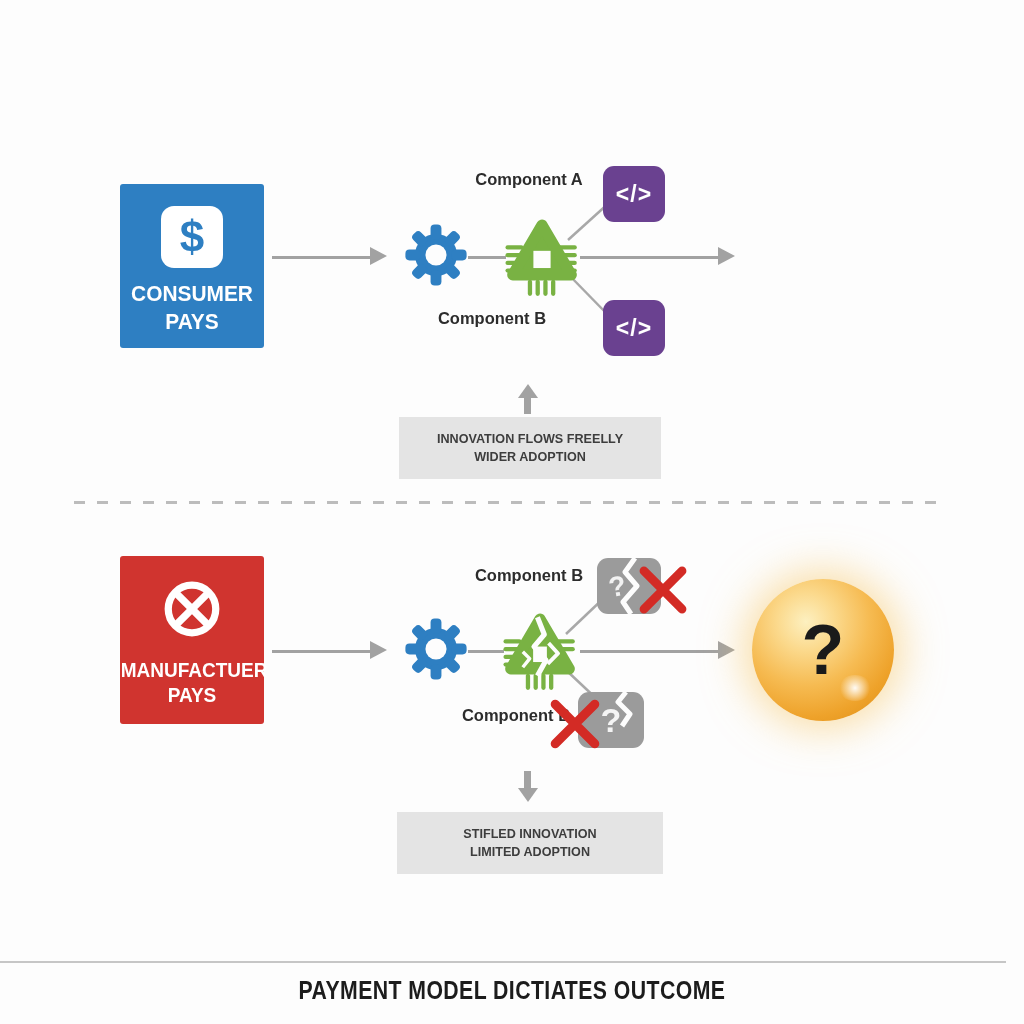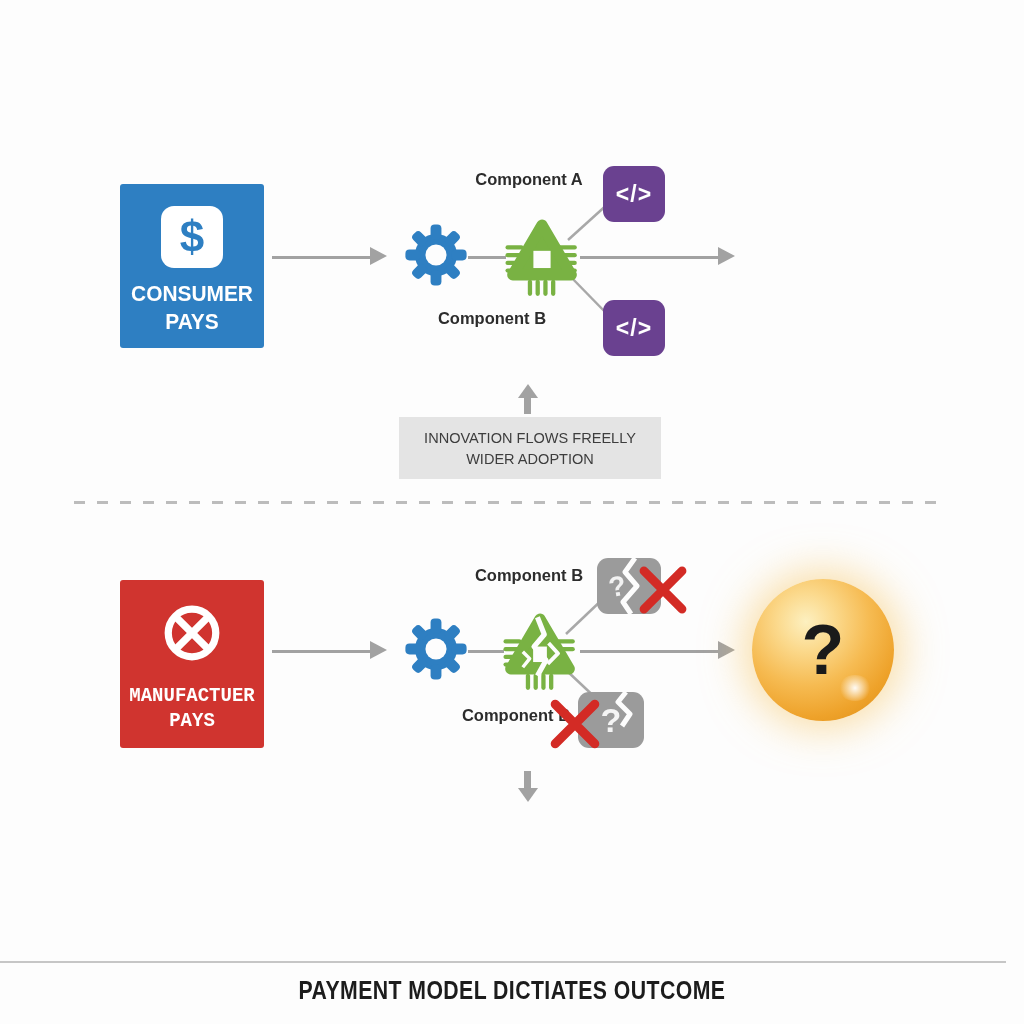--- a/index.html
+++ b/index.html
@@ -52,21 +52,21 @@
   .sphere{width:142px;height:142px;border-radius:50%;position:absolute;
     background:radial-gradient(circle at 38% 30%, #fdf0c0 0%, #fbd98c 22%, #f6bb52 48%, #eea22a 72%, #e3941c 88%, #f0a83a 100%);
     box-shadow:0 0 42px 8px rgba(247,196,95,.55);
     display:flex;align-items:center;justify-content:center;}
   .sphere::after{content:"";position:absolute;width:34px;height:26px;border-radius:50%;right:22px;bottom:20px;
     background:radial-gradient(circle, rgba(255,255,255,.95) 0%, rgba(255,255,255,0) 70%);}
   .sphere .end-text{font-weight:bold;font-size:23px;color:#161616;text-align:center;line-height:1.12;transform:scaleX(.92);}
   .sphere .q-text{font-weight:bold;font-size:70px;color:#1a1a1a;line-height:1;}
 
   
-  .outcome-box{background:#e4e4e4;text-align:center;font-weight:normal;font-size:15px;color:#3d3d3d;
+  .outcome-box{background:#e4e4e4;text-align:center;font-weight:bold;font-size:13px;color:#3d3d3d;
     line-height:1.4;display:flex;flex-direction:column;justify-content:center;transform:scaleX(1);}
   .outcome-box .line{transform:scaleX(.97);}
 
   
   .divider{height:3px;background:repeating-linear-gradient(90deg,#bcbcbc 0 11px, transparent 11px 23px);}
 
   
   .footer-line{height:2px;background:#c6c6c6;}
   .footer-title{width:1024px;text-align:center;font-weight:bold;font-size:25px;color:#1c1c1c;
     transform:scaleX(.85);letter-spacing:.5px;}
@@ -151,21 +151,21 @@
   <div class="abs arrow-head-up" style="left:518px;top:384px;"></div>
   <div class="abs vshaft" style="left:524px;top:397px;"></div>
 
   <div class="abs outcome-box" style="left:399px;top:417px;width:262px;height:62px;">
     <div class="line">INNOVATION FLOWS FREELLY</div>
     <div class="line">WIDER ADOPTION</div>
   </div>
 
   <div class="abs divider" style="left:74px;top:501px;width:872px;"></div>
 
-  <div class="abs payer-card red" style="left:120px;top:580px;font-family:Liberation Mono, monospace;">
+  <div class="abs payer-card red" style="left:120px;top:556px;">
     <div class="prohibit-wrap">
       <svg width="66" height="66" viewBox="0 0 100 100">
         <circle cx="50" cy="50" r="36" fill="none" stroke="#ffffff" stroke-width="11"></circle>
         <line x1="27" y1="27" x2="73" y2="73" stroke="#ffffff" stroke-width="11" stroke-linecap="round"></line>
         <line x1="73" y1="27" x2="27" y2="73" stroke="#ffffff" stroke-width="11" stroke-linecap="round"></line>
       </svg>
     </div>
     <div class="payer-label" style="font-size:20px;">
       <span>MANUFACTUER</span>
       <span class="l2">PAYS</span>
@@ -239,17 +239,21 @@
   <div class="abs hline" style="left:580px;top:650px;width:138px;"></div>
   <div class="abs arrow-head-right" style="left:718px;top:641px;"></div>
 
   <div class="sphere" style="left:752px;top:579px;">
     <div class="q-text">?</div>
   </div>
 
   <div class="abs vshaft" style="left:524px;top:771px;"></div>
   <div class="abs arrow-head-down" style="left:518px;top:788px;"></div>
 
+  <div class="abs outcome-box" style="left:397px;top:812px;width:266px;height:62px;">
+    <div class="line">STIFLED INNOVATION</div>
+    <div class="line">LIMITED ADOPTION</div>
+  </div>
 
   <div class="abs footer-line" style="left:0px;top:961px;width:1006px;"></div>
   <div class="abs footer-title" style="left:0px;top:976px;">PAYMENT MODEL DICTIATES OUTCOME</div>
 
 </div>
 
 </body></html>

